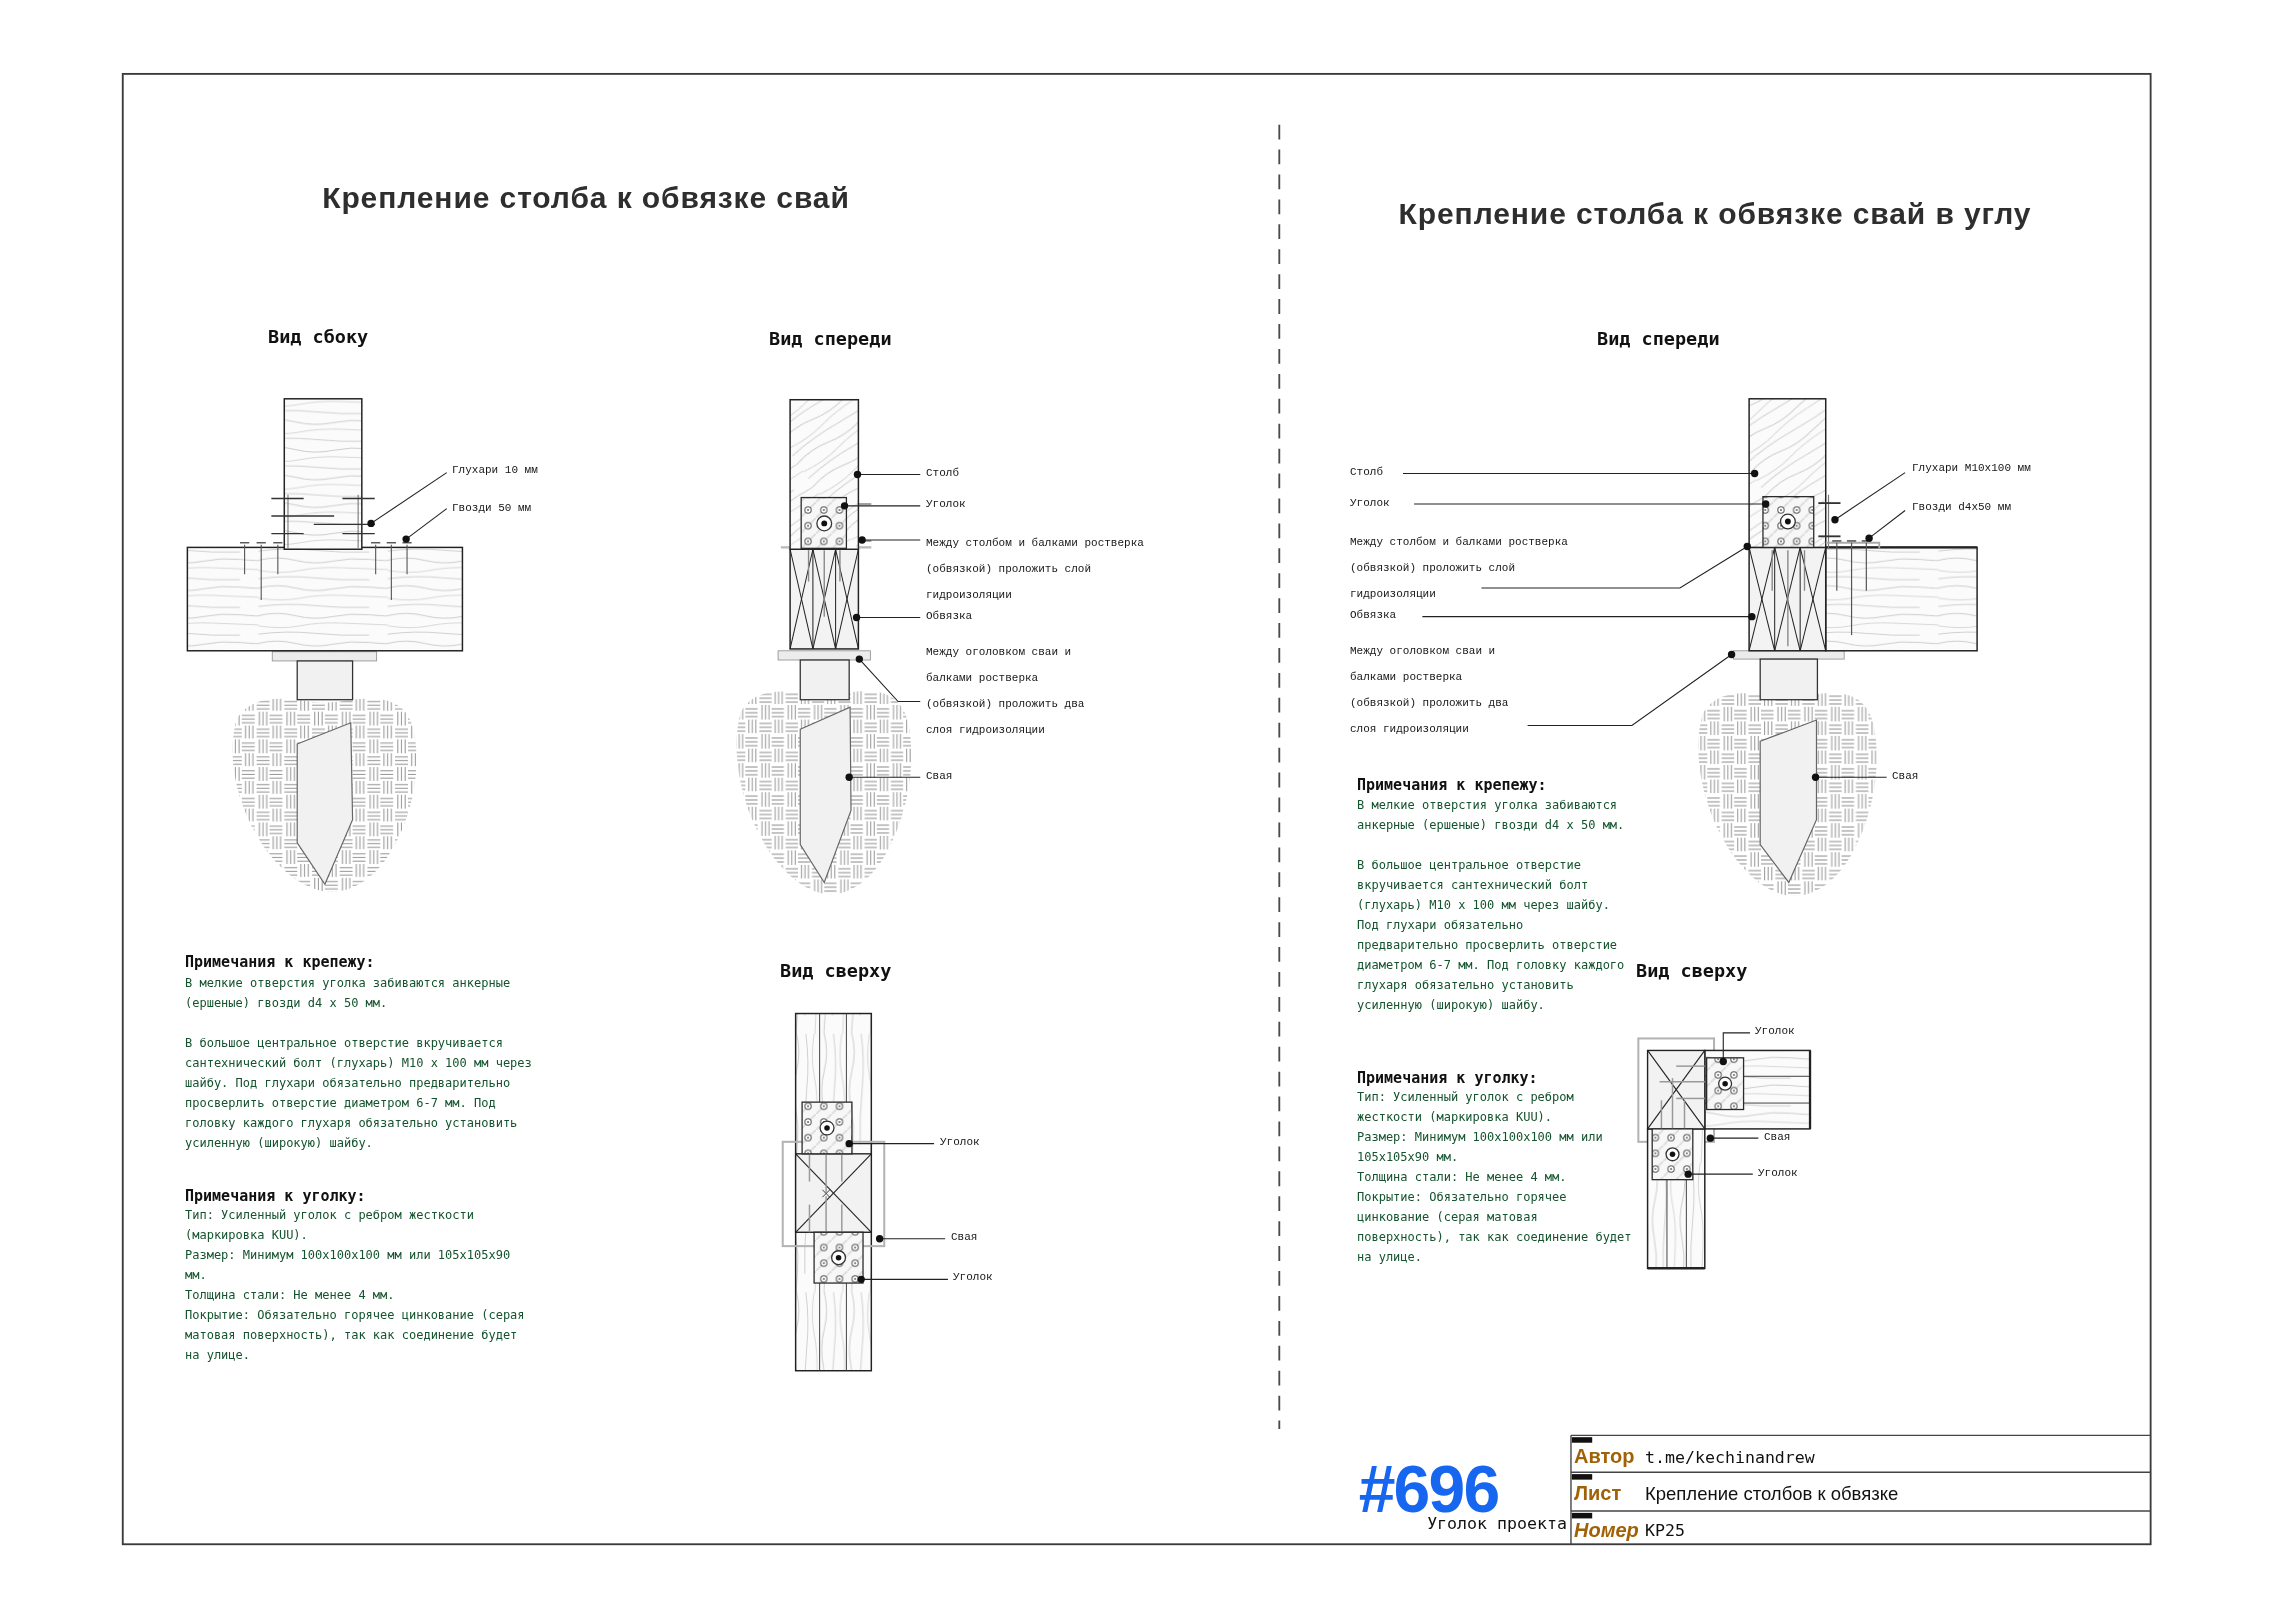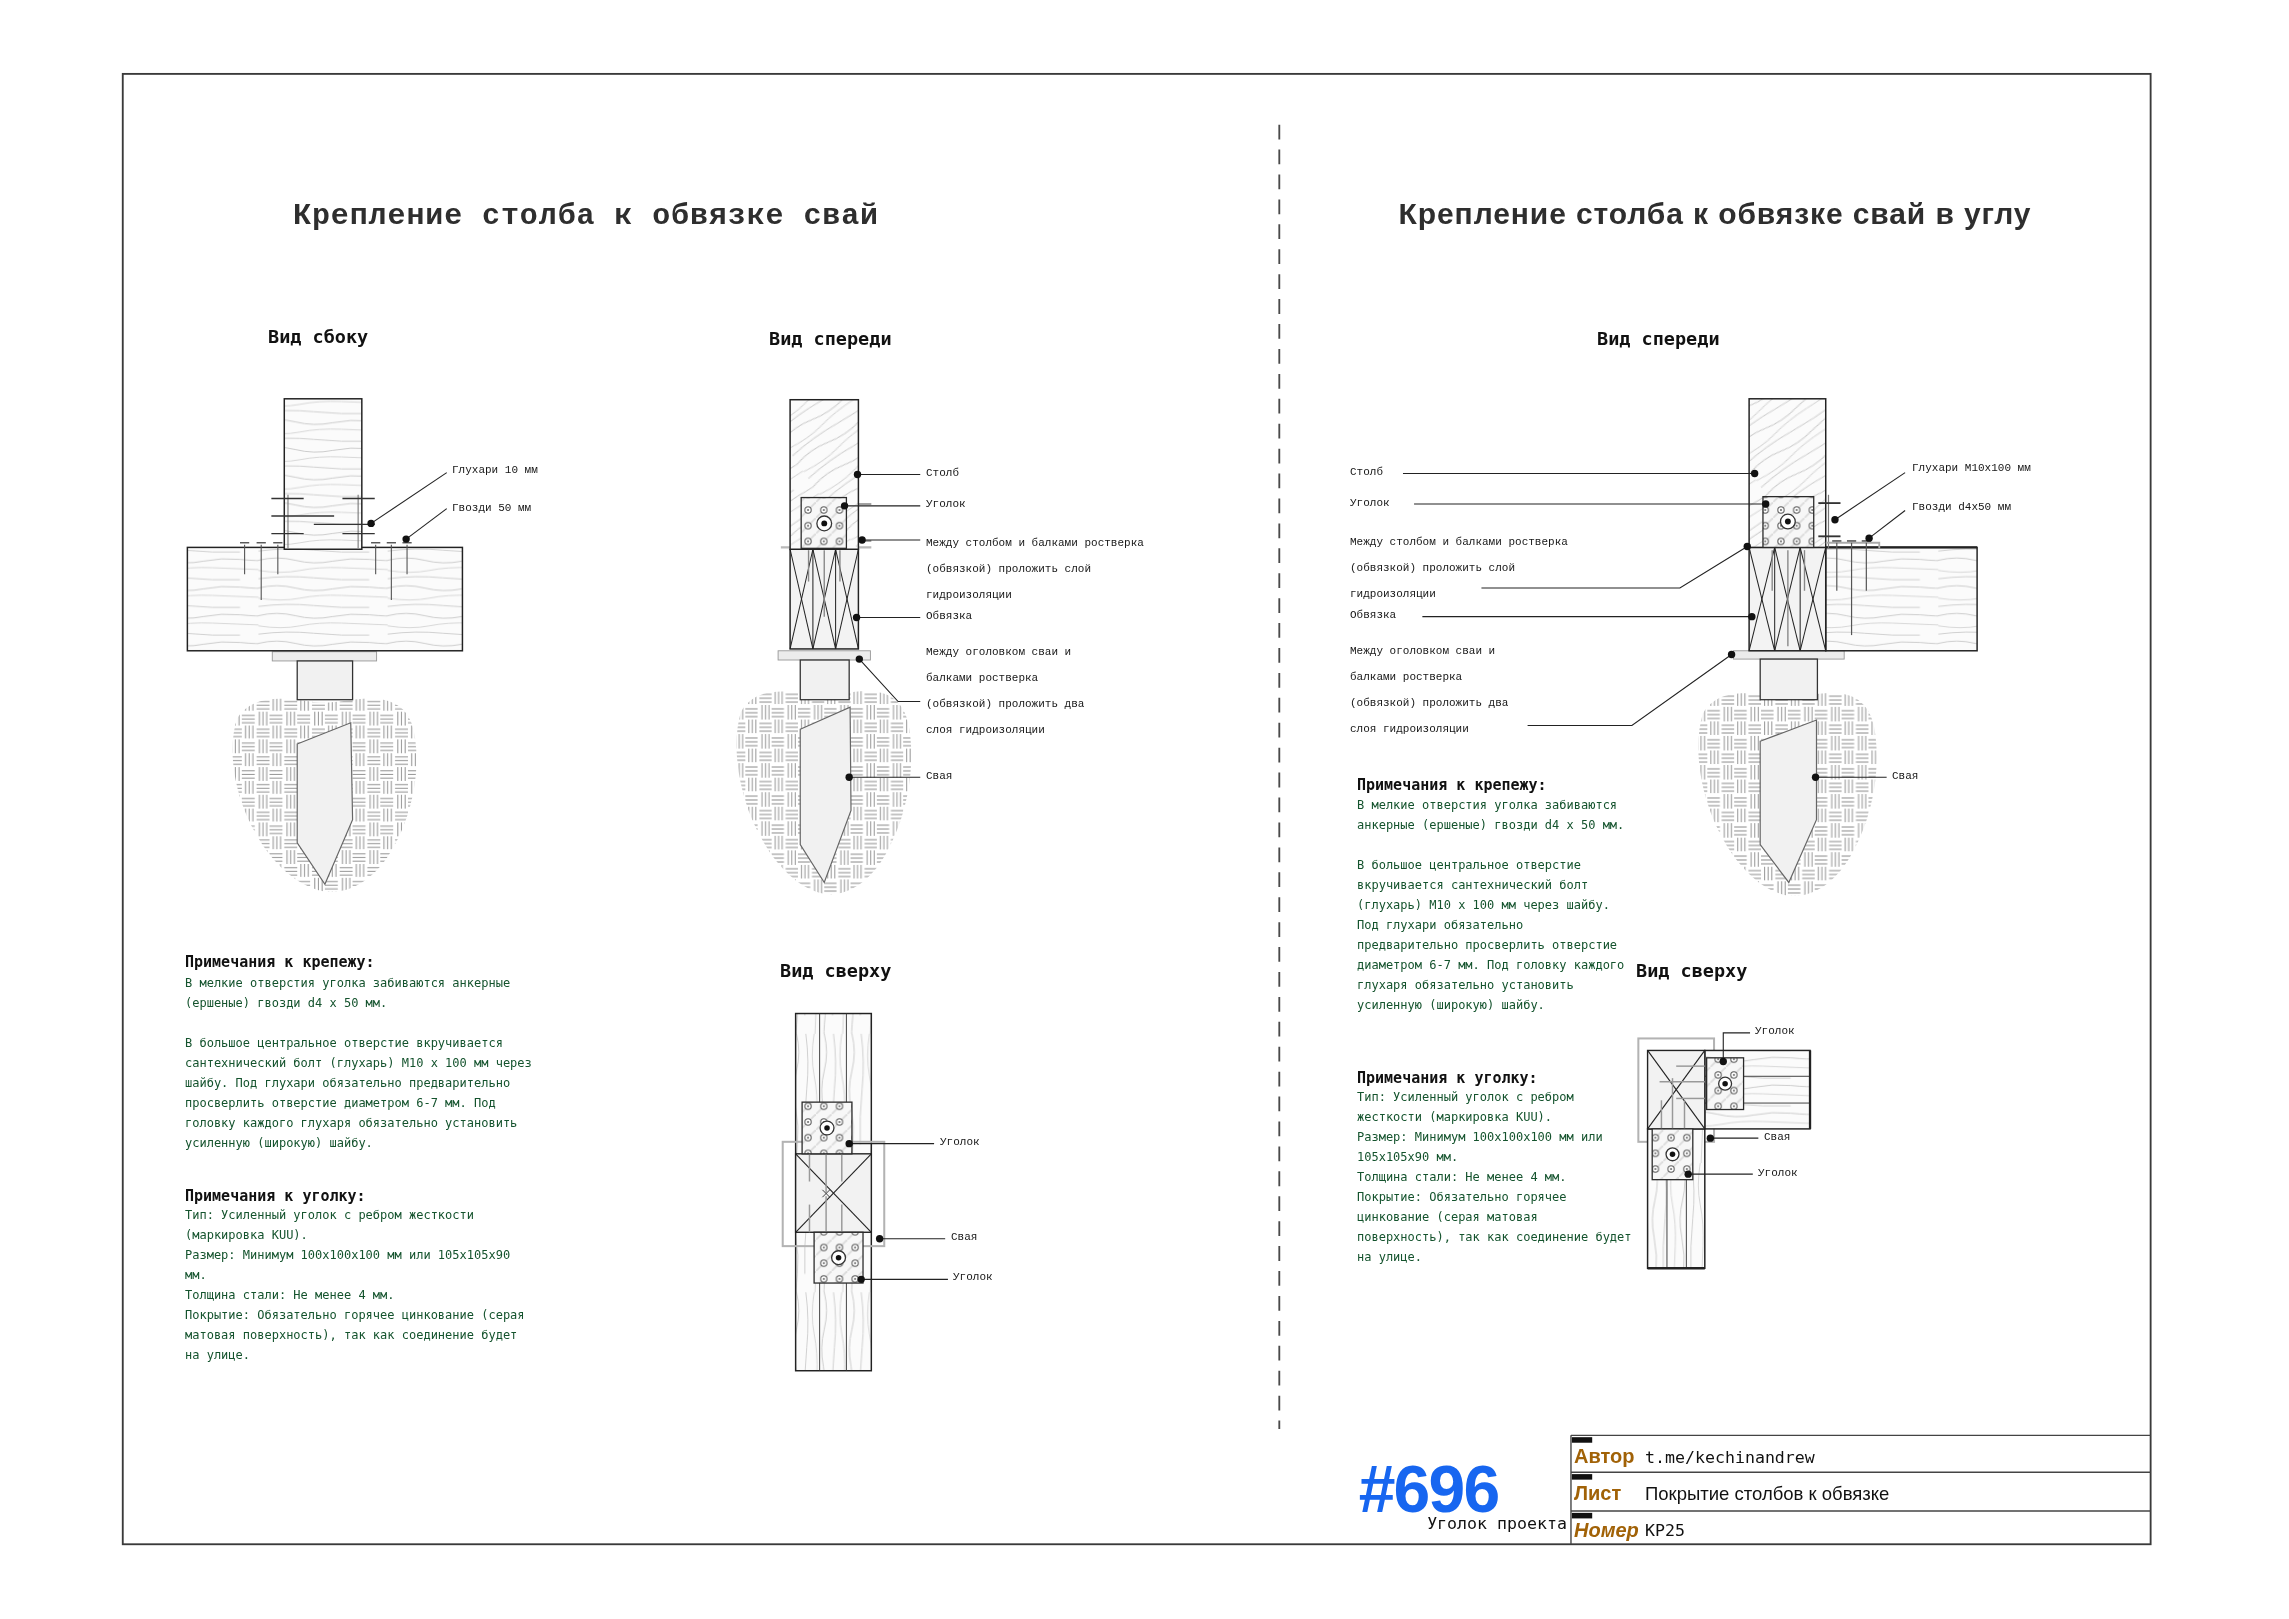--- a/index.html
+++ b/index.html
@@ -300,21 +300,21 @@
     <line x1="1702" y1="1637" x2="2330" y2="1637"></line>
     <line x1="1702" y1="1555" x2="1702" y2="1673"></line>
   </g>
   <g fill="#111">
     <rect x="1703" y="1557" width="22" height="6"></rect>
     <rect x="1703" y="1597" width="22" height="6"></rect>
     <rect x="1703" y="1639" width="22" height="6"></rect>
   </g>
 </svg>
 
-<div class="st" style="left:217px;top:199px;width:738px;font-family:Liberation Mono, monospace;">Крепление столба к обвязке свай</div>
+<div class="st" style="left:217px;top:181px;width:738px;">Крепление столба к обвязке свай</div>
 <div class="vt" style="left:268px;top:326px;">Вид сбоку</div>
 <div class="vt" style="left:769px;top:328px;">Вид спереди</div>
 <div class="vt" style="left:780px;top:960px;">Вид сверху</div>
 
 <div class="t" style="left:452px;top:464px;">Глухари 10 мм</div>
 <div class="t" style="left:452px;top:502px;">Гвозди 50 мм</div>
 
 <div class="t" style="left:926px;top:467px;">Столб</div>
 <div class="t" style="left:926px;top:498px;">Уголок</div>
 <div class="t ml" style="left:926px;top:530px;">Между столбом и балками ростверка
@@ -395,16 +395,16 @@
 цинкование (серая матовая
 поверхность), так как соединение будет
 на улице.</div>
 
 <div class="pnum" style="left: 1290px; top: 1451px; width: 277px; color: rgb(23, 102, 240);">#696</div>
 <div class="pcap" style="left:1290px;top:1514px;width:277px;">Уголок проекта</div>
 
 <div class="tb-label" style="left:1574px;top:1445px;">Автор</div>
 <div class="tb-mono" style="left:1645px;top:1448px;">t.me/kechinandrew</div>
 <div class="tb-label" style="left:1574px;top:1482px;">Лист</div>
-<div class="tb-sans" style="left:1645px;top:1483px;">Покрытие столбов к обвязке</div>
+<div class="tb-sans" style="left:1645px;top:1483px;">Крепление столбов к обвязке</div>
 <div class="tb-label" style="left:1574px;top:1519px;font-style:italic;">Номер</div>
 <div class="tb-mono" style="left:1645px;top:1521px;">КР25</div>
 
 
 </body></html>

